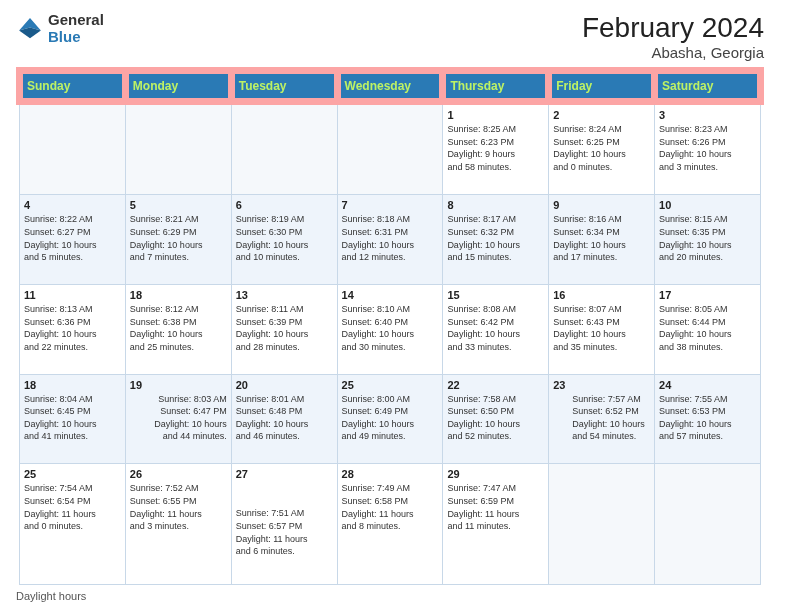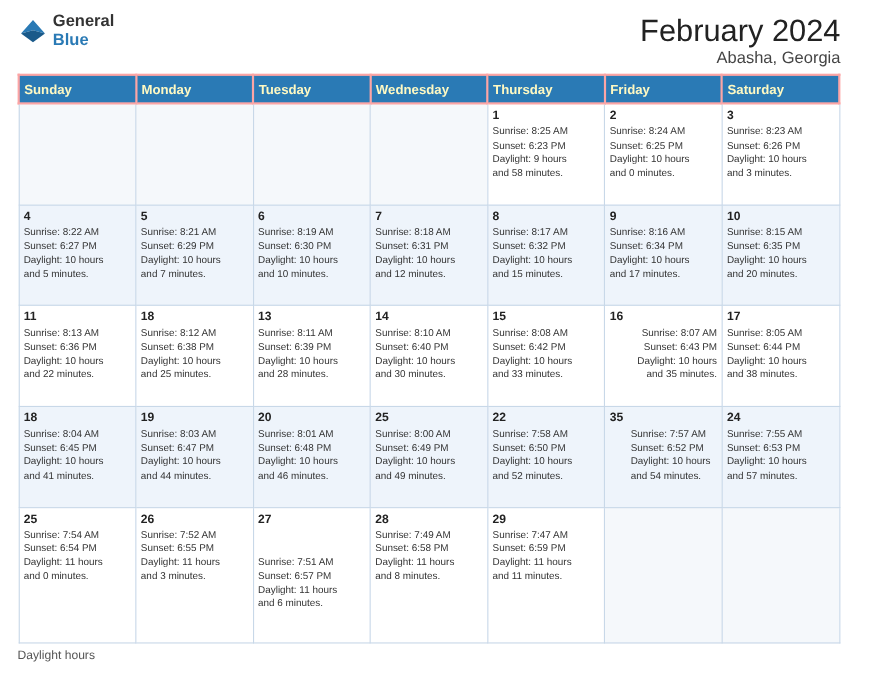--- a/index.html
+++ b/index.html
@@ -60,26 +60,26 @@
       color: #444;
     }
     .calendar {
       flex: 1;
       border-collapse: collapse;
       width: 100%;
       table-layout: fixed;
     }
     .calendar th {
       background-color: #2a7ab5;
-      color: #fef9c3;
+      color: #bef264;
       font-size: 12px;
       font-weight: bold;
       padding: 5px 4px;
       text-align: left;
-      border: 2px solid #fca5a5;
+      border: 7px solid #fca5a5;
     }
     .calendar td {
       vertical-align: top;
       border: 1px solid #c8d8e8;
       padding: 4px 4px 3px 4px;
       font-size: 9.5px;
       color: #333;
       background: #fff;
     }
     .calendar td.empty {
@@ -250,21 +250,21 @@
           </td>
           <td>
             <span class="day-num">15</span>
             <div class="day-info" style="white-space: pre-line;">Sunrise: 8:08 AM
 Sunset: 6:42 PM
 Daylight: 10 hours
 and 33 minutes.</div>
           </td>
           <td>
             <span class="day-num">16</span>
-            <div class="day-info" style="white-space: pre-line; text-align: right;">Sunrise: 8:07 AM
+            <div class="day-info" style="white-space: pre-line;">Sunrise: 8:07 AM
 Sunset: 6:43 PM
 Daylight: 10 hours
 and 35 minutes.</div>
           </td>
           <td>
             <span class="day-num">17</span>
             <div class="day-info" style="white-space: pre-line;">Sunrise: 8:05 AM
 Sunset: 6:44 PM
 Daylight: 10 hours
 and 38 minutes.</div>
@@ -273,21 +273,21 @@
         <tr class="row-alt">
           <td>
             <span class="day-num">18</span>
             <div class="day-info" style="white-space: pre-line;">Sunrise: 8:04 AM
 Sunset: 6:45 PM
 Daylight: 10 hours
 and 41 minutes.</div>
           </td>
           <td>
             <span class="day-num">19</span>
-            <div class="day-info" style="white-space: pre-line;">Sunrise: 8:03 AM
+            <div class="day-info" style="white-space: pre-line; text-align: right;">Sunrise: 8:03 AM
 Sunset: 6:47 PM
 Daylight: 10 hours
 and 44 minutes.</div>
           </td>
           <td>
             <span class="day-num">20</span>
             <div class="day-info" style="white-space: pre-line;">Sunrise: 8:01 AM
 Sunset: 6:48 PM
 Daylight: 10 hours
 and 46 minutes.</div>
@@ -300,21 +300,21 @@
 and 49 minutes.</div>
           </td>
           <td>
             <span class="day-num">22</span>
             <div class="day-info" style="white-space: pre-line;">Sunrise: 7:58 AM
 Sunset: 6:50 PM
 Daylight: 10 hours
 and 52 minutes.</div>
           </td>
           <td>
-            <span class="day-num">35</span>
+            <span class="day-num">23</span>
             <div class="day-info" style="white-space: pre-line; margin-left: 19px;">Sunrise: 7:57 AM
 Sunset: 6:52 PM
 Daylight: 10 hours
 and 54 minutes.</div>
           </td>
           <td>
             <span class="day-num">24</span>
             <div class="day-info" style="white-space: pre-line;">Sunrise: 7:55 AM
 Sunset: 6:53 PM
 Daylight: 10 hours

